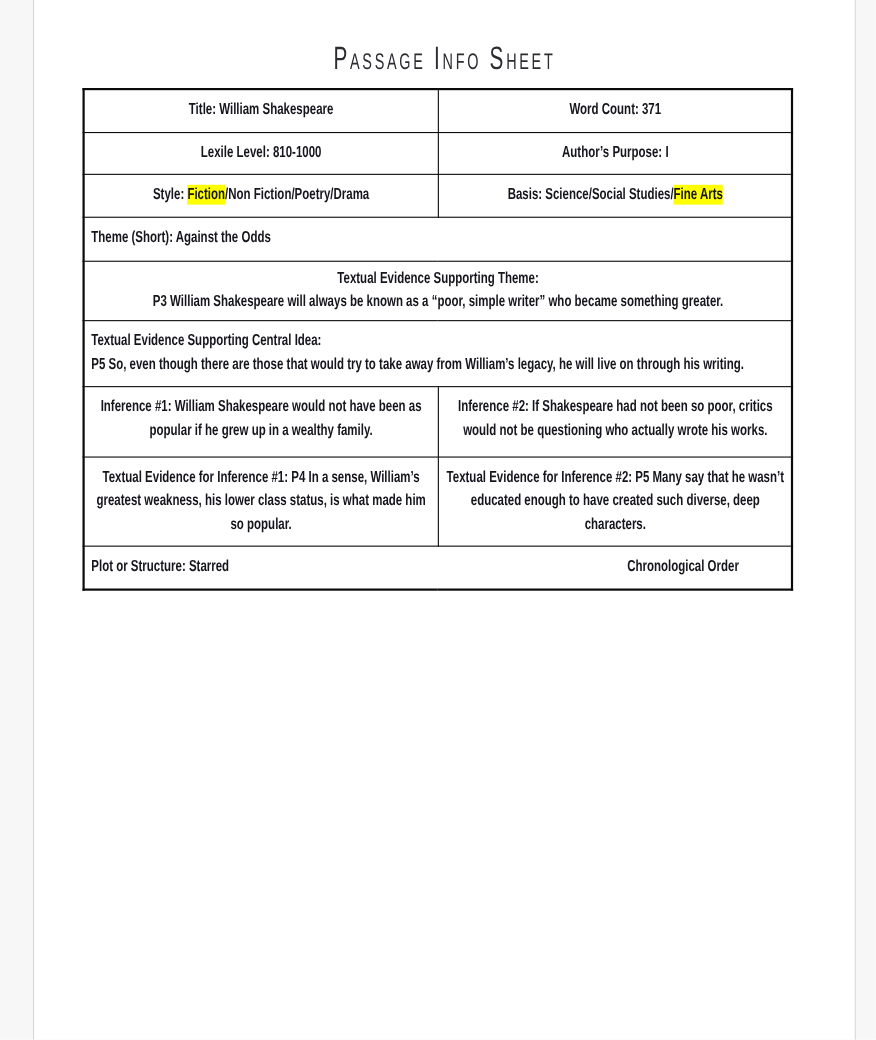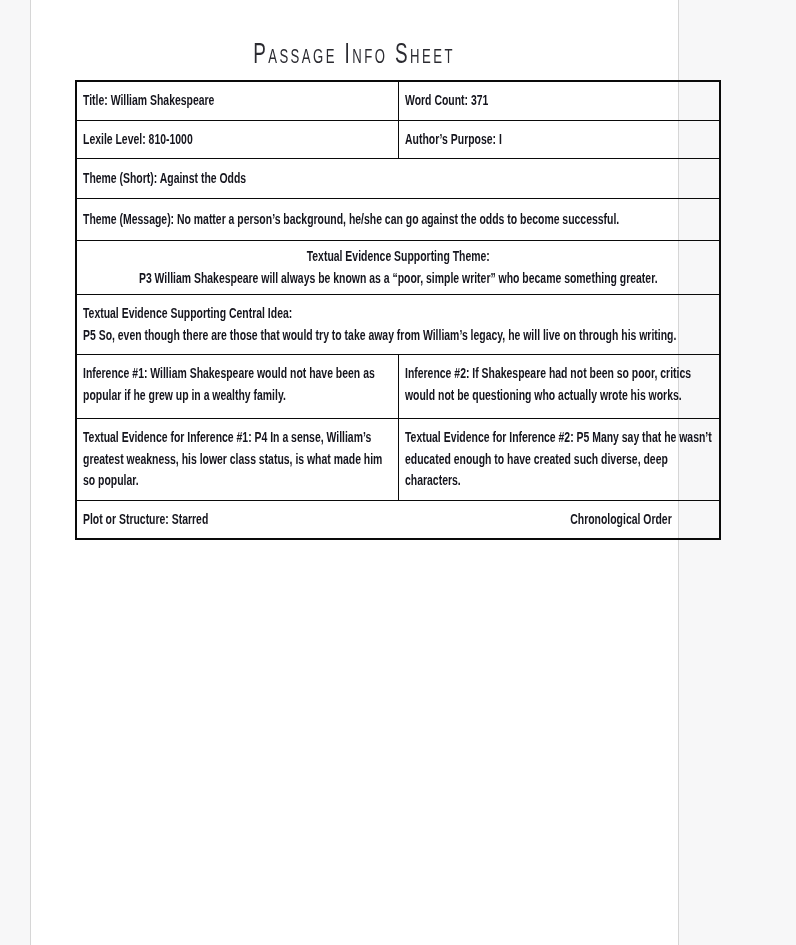--- a/index.html
+++ b/index.html
@@ -5,21 +5,21 @@
   * { margin: 0; padding: 0; box-sizing: border-box; }
   html, body {
     width: 796px; height: 945px;
     background: #f7f7f8;
     font-family: "Liberation Sans", sans-serif;
     overflow: hidden;
   }
   .doc-page {
     position: absolute;
     left: 30px; top: 0;
-    width: 649px; height: 945px;
+    width: 748px; height: 945px;
     background: #ffffff;
     border-left: 1px solid #d6d6d6;
     border-right: 1px solid #d6d6d6;
     padding-top: 40px;
   }
   .doc-title {
     text-align: center;
     color: #2b2b31;
     margin-bottom: 6px;
     height: 34px;
@@ -43,21 +43,21 @@
   }
   table.info-table, table.info-table td { border: 1.5px solid #0a0a0a; }
   table.info-table { border-width: 2px; }
   td {
     padding: 8px 6px;
     vertical-align: middle;
     font-size: 14.5px;
     font-weight: 700;
     line-height: 21.5px;
   }
-  td.half { width: 50%; }
+  td.half { width: 50%; text-align: center; }
   
   .ci {
     width: 139%;
     transform: scaleX(0.72);
     transform-origin: 0 0;
     letter-spacing: 0;
   }
   .ci .line { display: block; }
   tr.tight td { padding-top: 5px; padding-bottom: 5px; text-align: center; }
   tr.vtop td { vertical-align: top; }
@@ -91,32 +91,39 @@
 
     <tr>
       <td class="half">
         <div class="ci"><span>Lexile Level: 810-1000</span></div>
       </td>
       <td class="half">
         <div class="ci"><span>Author’s Purpose: I</span></div>
       </td>
     </tr>
 
+    <tr>
+      <td class="half">
+        <div class="ci">
+          <span>Style: </span><span class="hl">Fiction</span><span>/Non Fiction/Poetry/Drama</span>
+        </div>
+      </td>
+      <td class="half">
+        <div class="ci">
+          <span>Basis:  Science/Social Studies/</span><span class="hl">Fine Arts</span>
+        </div>
+      </td>
+    </tr>
 
     <tr class="h-short">
       <td colspan="2">
         <div class="ci"><span>Theme (Short): Against the Odds</span></div>
       </td>
     </tr>
 
-    <tr class="h-msg">
-      <td colspan="2">
-        <div class="ci"><span>Theme (Message): No matter a person’s background, he/she can go against the odds to become successful.</span></div>
-      </td>
-    </tr>
 
     <tr class="tight vtop">
       <td colspan="2">
         <div class="ci">
           <span class="line">Textual Evidence Supporting Theme:</span>
           <span class="line">P3 William Shakespeare will always be known as a “poor, simple writer” who became something greater.</span>
         </div>
       </td>
     </tr>
 

